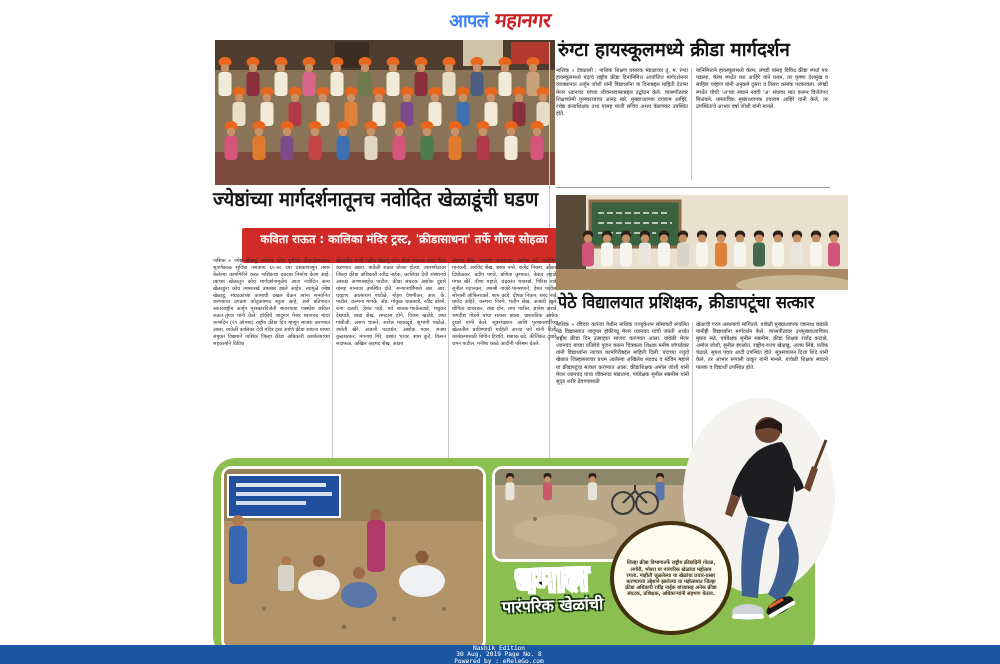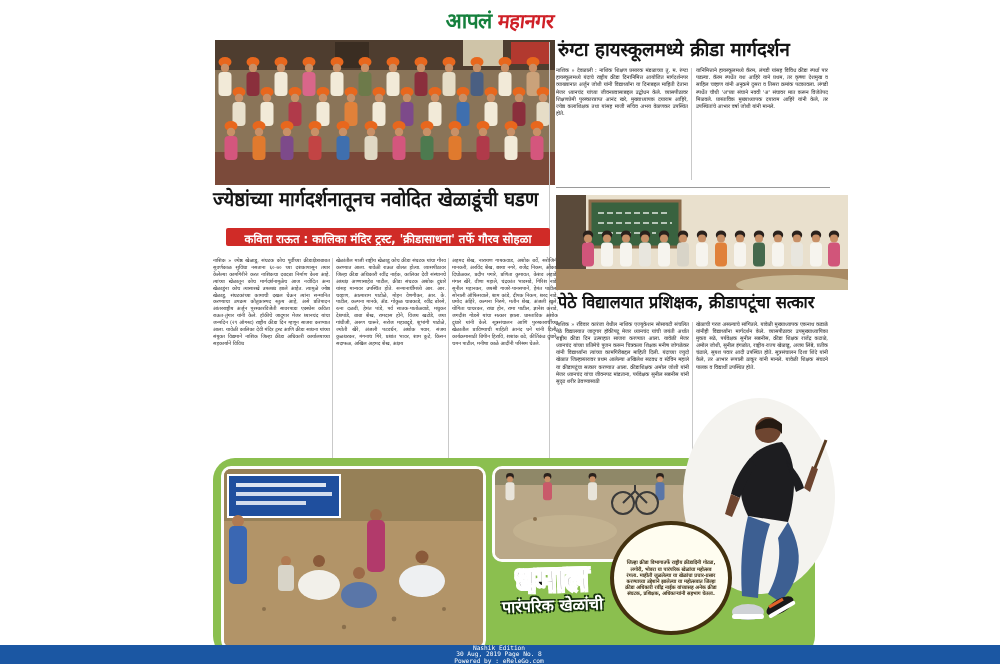--- a/index.html
+++ b/index.html
@@ -3,32 +3,32 @@
 <meta charset="utf-8">
 <style>
   * { margin:0; padding:0; box-sizing:border-box; }
   html,body { width:1000px; height:664px; background:#ffffff; overflow:hidden;
               font-family:"DejaVu Sans", sans-serif; }
   .abs { position:absolute; }
   #page { position:relative; width:1000px; height:664px; background:#fff; }
 
   
   #masthead { left:0; top:6px; width:1000px; text-align:center; letter-spacing:-.5px; }
-  #masthead .m1 { font-size:21px; font-weight:800; color:#15803d; }
+  #masthead .m1 { font-size:18px; font-weight:800; color:#3b82f6; }
   #masthead .m2 { font-size:20px; font-weight:800; color:#cf2027; display:inline-block;
                   transform:skewX(-6deg); margin-left:2px; }
 
   
   .headline { font-weight:800; color:#141414; line-height:1.05; transform-origin:left top; }
   #hl-rungta  { left:558px; top:40px; width:360px; font-size:19px; transform:scaleX(0.98); white-space:nowrap; }
   #hl-jyeshtha{ left:213px; top:189px; width:350px; font-size:20px; transform:scaleX(0.92); white-space:nowrap; }
   #hl-pethe   { left:558px; top:294px; width:300px; font-size:17px; transform:scaleX(0.95); white-space:nowrap; }
 
   
-  #subhead { left:226px; top:228px; width:324px; height:18px; background:#d02b27;
+  #subhead { left:242px; top:228px; width:324px; height:35px; background:#d02b27;
              color:#fff; font-size:11.5px; font-weight:700; text-align:center;
              line-height:23px; border-radius:2px; white-space:nowrap; overflow:hidden; }
 
   
   .bt { font-size:5px; line-height:6.9px; text-align:justify; color:#2a2a2a;
         overflow:hidden; word-break:break-word; }
   .vr { width:1px; background:#c9c9c9; }
   .hrule { height:1px; background:#9a9a9a; }
 
   

